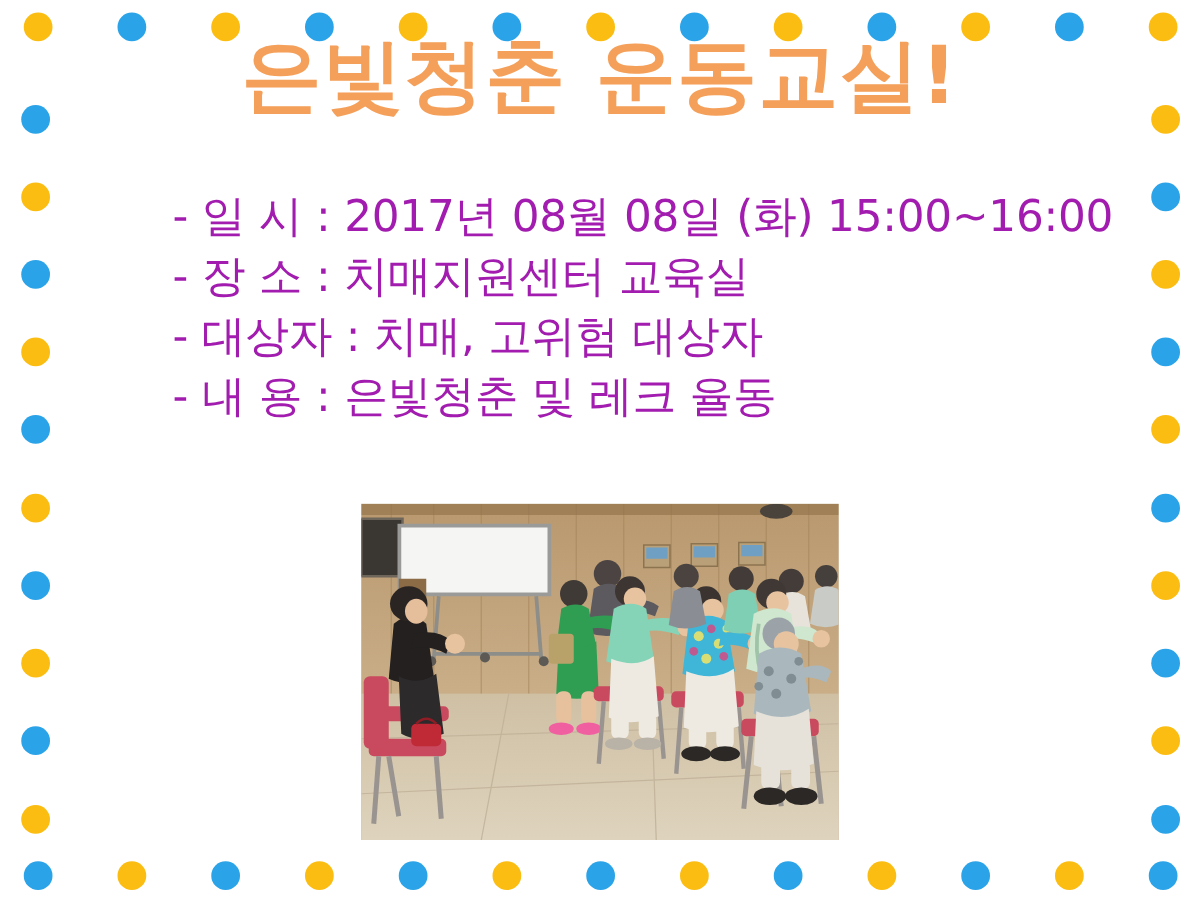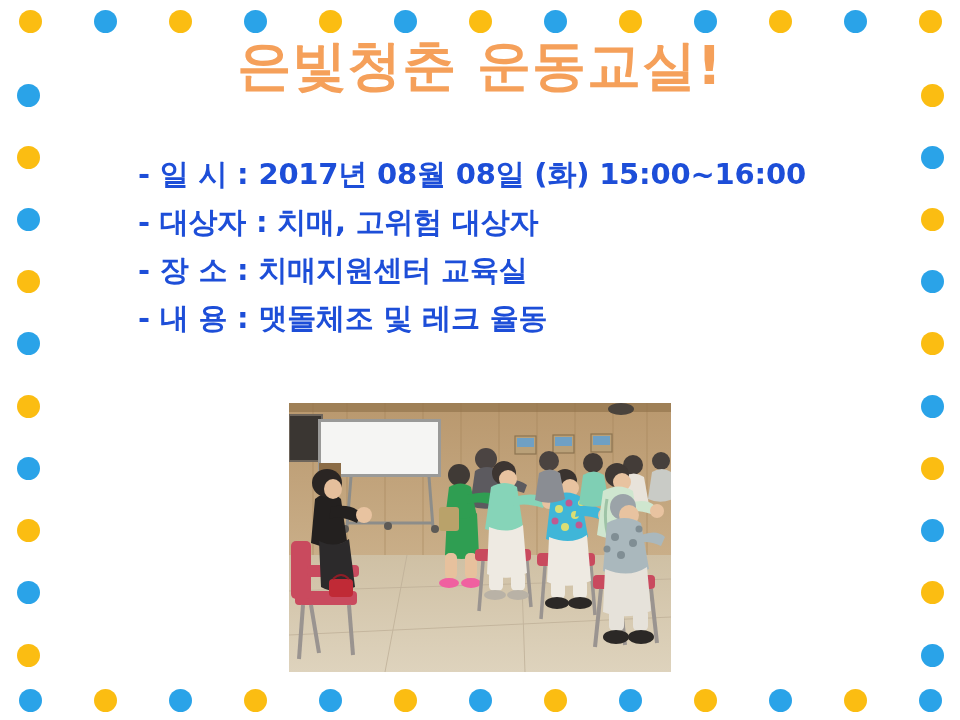--- a/index.html
+++ b/index.html
@@ -25,45 +25,45 @@
     position: absolute;
     width: 23px;
     height: 23px;
     border-radius: 50%;
     pointer-events: none;
   }
 
   
   #title {
     position: absolute;
-    top: 38px;
+    top: 28px;
     left: 0;
     width: 960px;
     text-align: center;
-    font-size: 54px;
+    font-size: 64px;
     font-weight: bold;
     letter-spacing: 1px;
     line-height: 1.05;
     white-space: nowrap;
   }
 
   
   #info {
     position: absolute;
     top: 152px;
     left: 138px;
     width: 720px;
   }
   .info-line {
     display: block;
     height: 48px;
     line-height: 44px;
-    font-size: 29px;
-    font-weight: bold;
-    color: #1d4ed8;
+    font-size: 35px;
+    font-weight: normal;
+    color: #a21caf;
     white-space: nowrap;
     letter-spacing: -0.2px;
   }
 
   
   #photo {
     position: absolute;
     left: 289px;
     top: 403px;
     width: 382px;
@@ -124,23 +124,23 @@
       <div class="dot" style="left: 920.5px; top: 456.833px; background: rgb(251, 189, 18);"></div>
       <div class="dot" style="left: 920.5px; top: 519.056px; background: rgb(42, 163, 232);"></div>
       <div class="dot" style="left: 920.5px; top: 581.278px; background: rgb(251, 189, 18);"></div>
       <div class="dot" style="left: 920.5px; top: 643.5px; background: rgb(42, 163, 232);"></div>
     </div>
 
   <div id="title" style="color: rgb(245, 160, 90);">은빛청춘 운동교실!</div>
 
   <div id="info">
     <span class="info-line">-  일     시 :  2017년 08월 08일 (화) 15:00~16:00</span>
+    <span class="info-line">-  장     소 :  치매지원센터 교육실</span>
     <span class="info-line">-  대상자  :  치매, 고위험 대상자</span>
-    <span class="info-line">-  장     소 :  치매지원센터 교육실</span>
-    <span class="info-line">-  내     용 :  맷돌체조 및  레크 율동</span>
+    <span class="info-line">-  내     용 :  은빛청춘 및  레크 율동</span>
   </div>
 
   <div id="photo">
     <svg width="382" height="269" viewBox="0 0 382 269" xmlns="http://www.w3.org/2000/svg">
       <defs>
         <linearGradient id="floorG" x1="0" y1="0" x2="0" y2="1">
           <stop offset="0%" stop-color="#cfc0a4"></stop>
           <stop offset="100%" stop-color="#ded3bd"></stop>
         </linearGradient>
         <linearGradient id="wallG" x1="0" y1="0" x2="0" y2="1">

